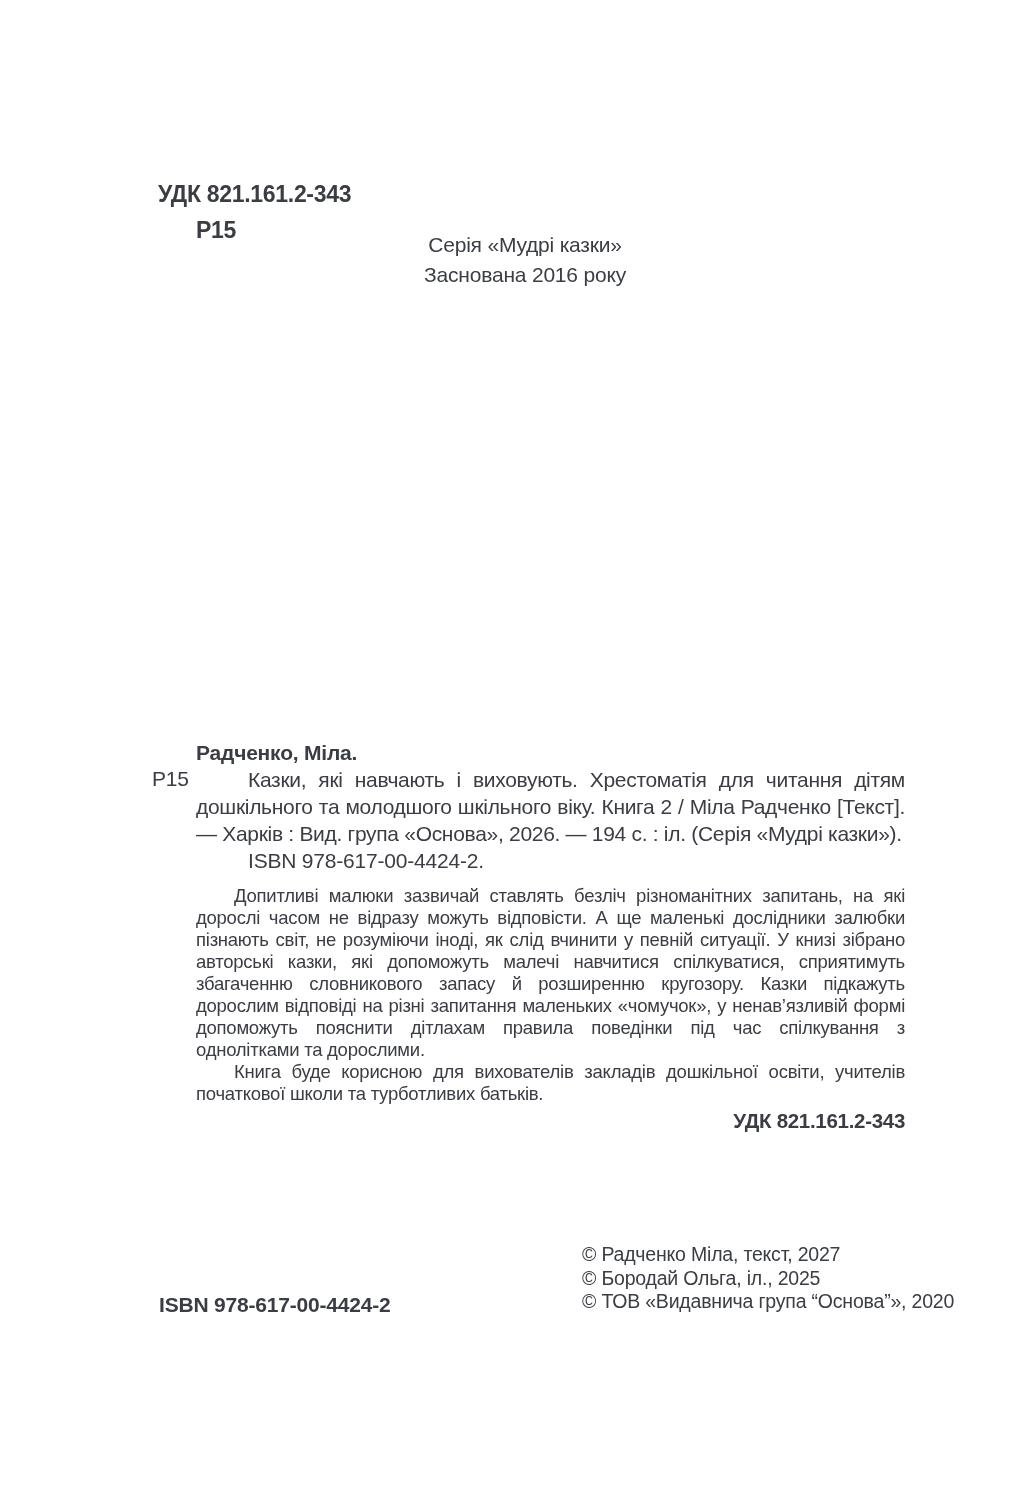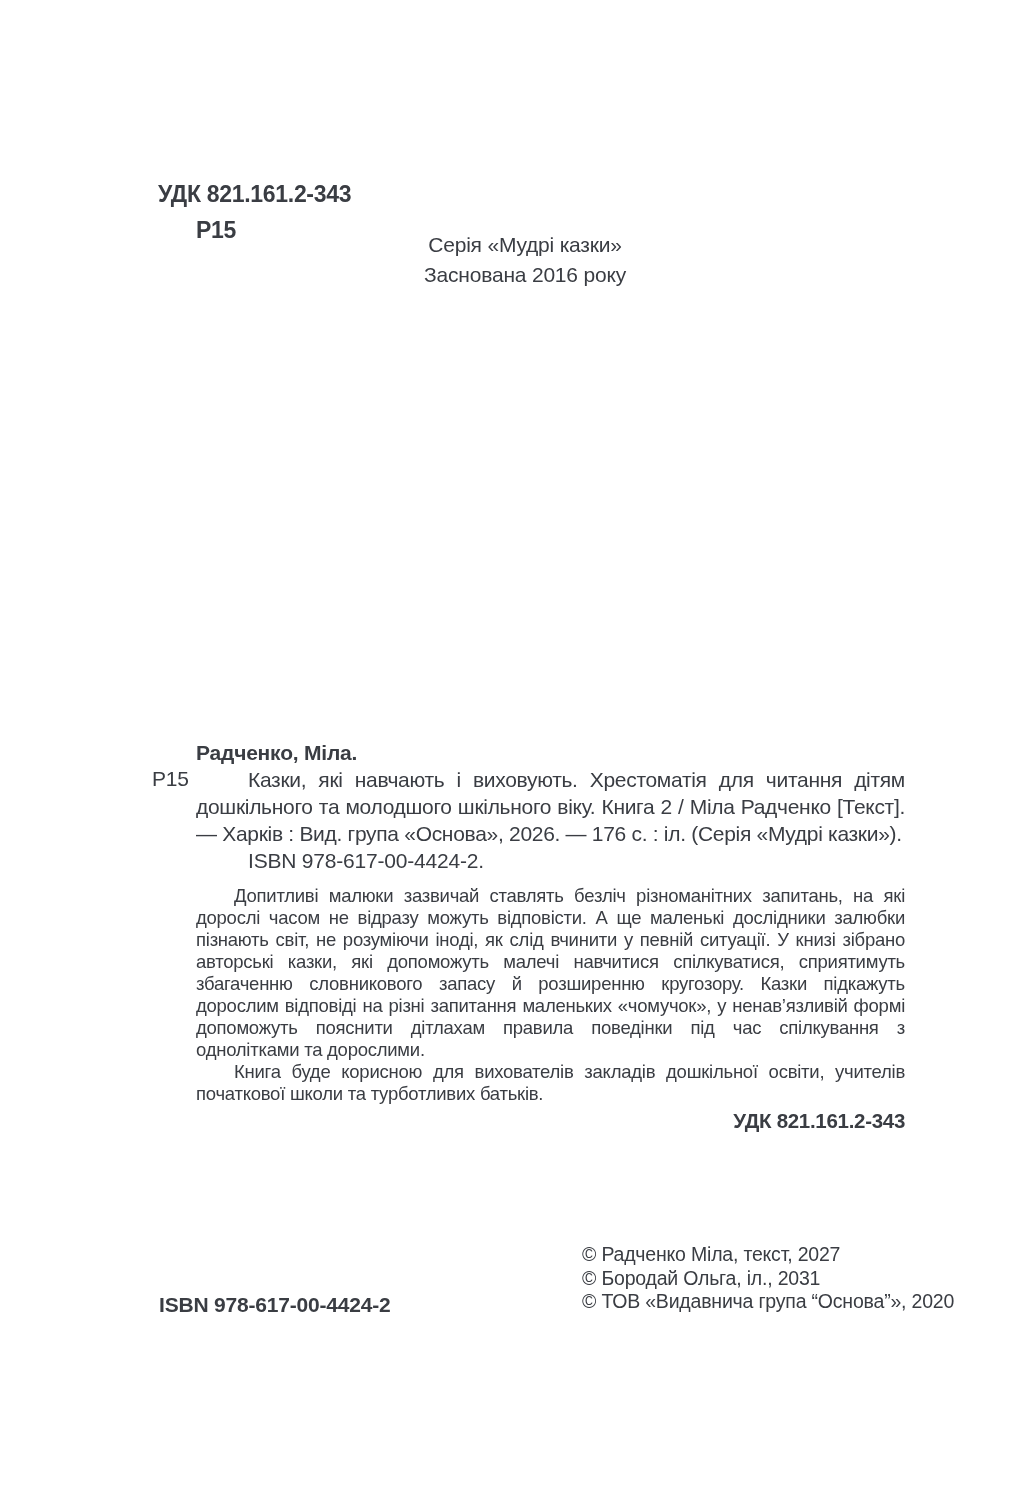--- a/index.html
+++ b/index.html
@@ -109,28 +109,28 @@
 
 <div class="series-block">
   <div>Серія «Мудрі казки»</div>
   <div>Заснована 2016 року</div>
 </div>
 
 <div class="margin-code">Р15</div>
 
 <div class="catalog-card">
   <div class="author-heading">Радченко, Міла.</div>
-  <p class="card-description">Казки, які навчають і виховують. Хрестоматія для читання дітям дошкільного та молодшого шкільного віку. Книга 2 / Міла Радченко [Текст]. — Харків : Вид. група «Основа», 2026. — 176 с. : іл. (Серія «Мудрі казки»).</p>
+  <p class="card-description">Казки, які навчають і виховують. Хрестоматія для читання дітям дошкільного та молодшого шкільного віку. Книга 2 / Міла Радченко [Текст]. — Харків : Вид. група «Основа», 2026. — 194 с. : іл. (Серія «Мудрі казки»).</p>
   <p class="card-isbn">ISBN 978-617-00-4424-2.</p>
   <div class="annotation">
     <p>Допитливі малюки зазвичай ставлять безліч різноманітних запитань, на які дорослі часом не відразу можуть відповісти. А ще маленькі дослідники залюбки пізнають світ, не розуміючи іноді, як слід вчинити у певній ситуації. У книзі зібрано авторські казки, які допоможуть малечі навчитися спілкуватися, сприятимуть збагаченню словникового запасу й розширенню кругозору. Казки підкажуть дорослим відповіді на різні запитання маленьких «чомучок», у ненав’язливій формі допоможуть пояснити дітлахам правила поведінки під час спілкування з однолітками та дорослими.</p>
     <p>Книга буде корисною для вихователів закладів дошкільної освіти, учителів початкової школи та турботливих батьків.</p>
   </div>
   <div class="udc-bottom">УДК 821.161.2-343</div>
 </div>
 
 <div class="isbn-bottom">ISBN 978-617-00-4424-2</div>
 
 <div class="copyright-block">
   <div>© Радченко Міла, текст, 2027</div>
-  <div>© Бородай Ольга, іл., 2031</div>
+  <div>© Бородай Ольга, іл., 2025</div>
   <div>© ТОВ «Видавнича група “Основа”», 2020</div>
 </div>
 
 </body></html>

